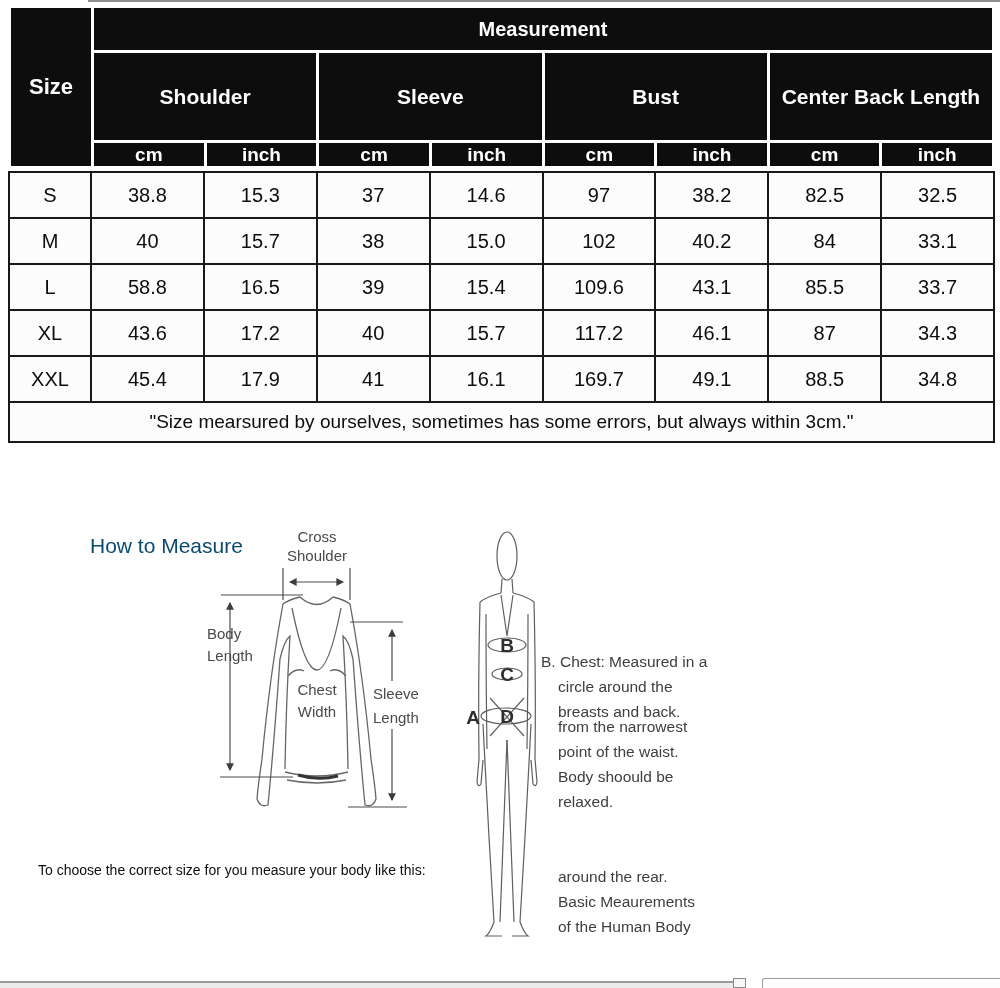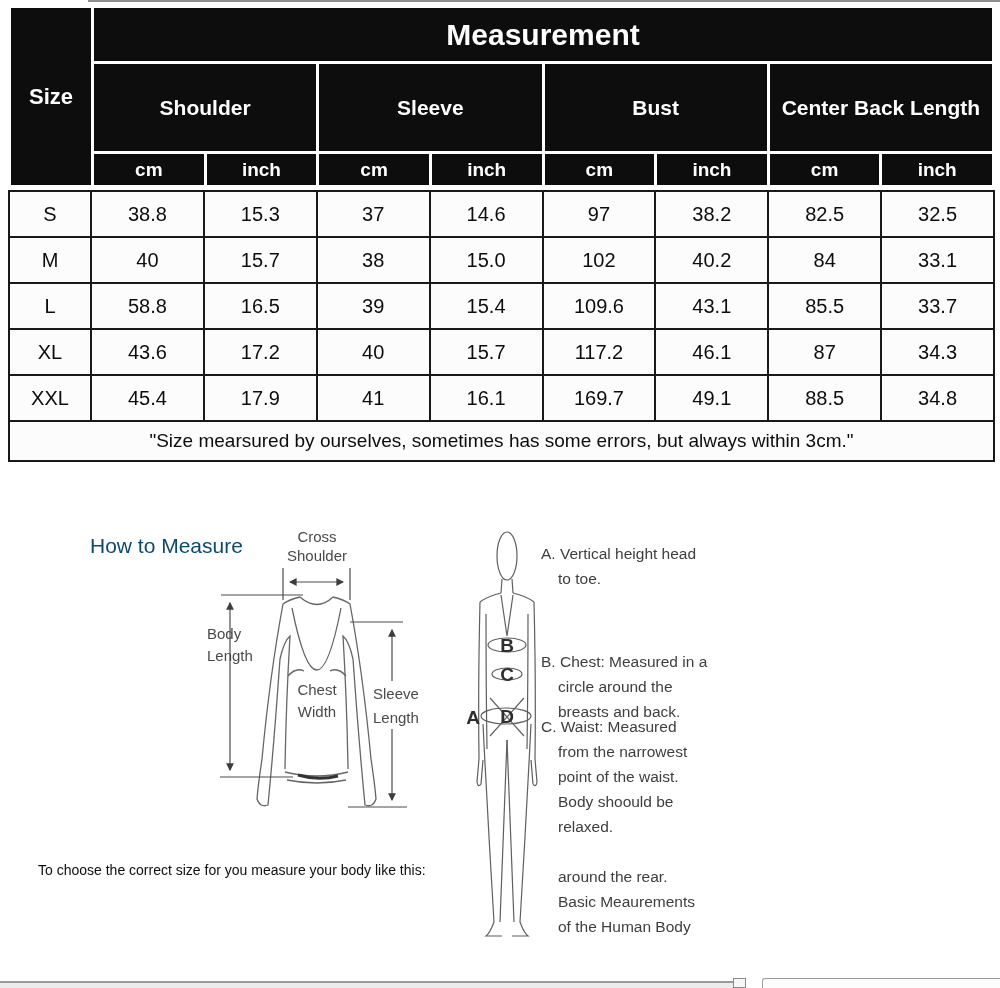--- a/index.html
+++ b/index.html
@@ -9,24 +9,24 @@
   }
   .topline{position:absolute;left:88px;top:0;width:912px;height:2px;background:#8f8f8f;}
   .tables{position:absolute;left:8px;top:5px;width:987px;}
   table{table-layout:fixed;width:987px;}
   
   .hdr{border-collapse:separate;border-spacing:3px;}
   .hdr th{
     background:#0d0d0d;color:#fff;text-align:center;vertical-align:middle;
     font-weight:bold;padding:0;overflow:hidden;
   }
-  .hdr .h-meas{height:53px;font-size:30px;}
+  .hdr .h-meas{height:42px;font-size:20px;}
   .hdr .h-size{font-size:22px;margin-top:16px;}
   .hdr .h-group{height:87px;font-size:21px;}
-  .hdr .h-unit{height:31px;font-size:19px;}
+  .hdr .h-unit{height:23px;font-size:19px;}
   
   .grid{border-collapse:collapse;margin-top:2px;}
   .grid td{
     border:2px solid #191919;background:#fcfcfc;text-align:center;vertical-align:middle;
     height:44px;font-size:20px;color:#0d0d0d;padding:0;overflow:hidden;
   }
   .grid td.foot{height:38px;font-size:19px;}
   .htm-title{position:absolute;left:90px;top:534px;font-size:21px;color:#0c4a6e;}
   .bottom-note{position:absolute;left:38px;top:862px;font-size:14px;color:#0e0e0e;}
   .instr{
@@ -223,31 +223,26 @@
       <path d="M57,216 Q53,310 50,398"></path>
       <path d="M81,200 Q76,300 70,398 Q74,409 78,412 L62,412"></path>
       <path d="M57,216 Q61,310 64,398"></path>
     </g>
     <text class="letter" x="23" y="200" text-anchor="middle">A</text>
     <text class="letter" x="57" y="128" text-anchor="middle">B</text>
     <text class="letter" x="57" y="157" text-anchor="middle">C</text>
     <text class="letter" x="57" y="199" text-anchor="middle">D</text>
   </svg>
 
-  <div class="instr" style="top:541px;">
-    <div>A. Vertical height head</div>
-    <div class="cont">to toe.</div>
-  </div>
   <div class="instr" style="top:649px;">
     <div>B. Chest: Measured in a</div>
     <div class="cont">circle around the</div>
     <div class="cont">breasts and back.</div>
   </div>
   <div class="instr" style="top:714px;">
-    <div>C. Waist: Measured</div>
     <div class="cont">from the narrowest</div>
     <div class="cont">point of the waist.</div>
     <div class="cont">Body shoould be</div>
     <div class="cont">relaxed.</div>
   </div>
   <div class="instr" style="top:864px;">
     <div class="cont">around the rear.</div>
     <div class="cont">Basic Meaurements</div>
     <div class="cont">of the Human Body</div>
   </div>

